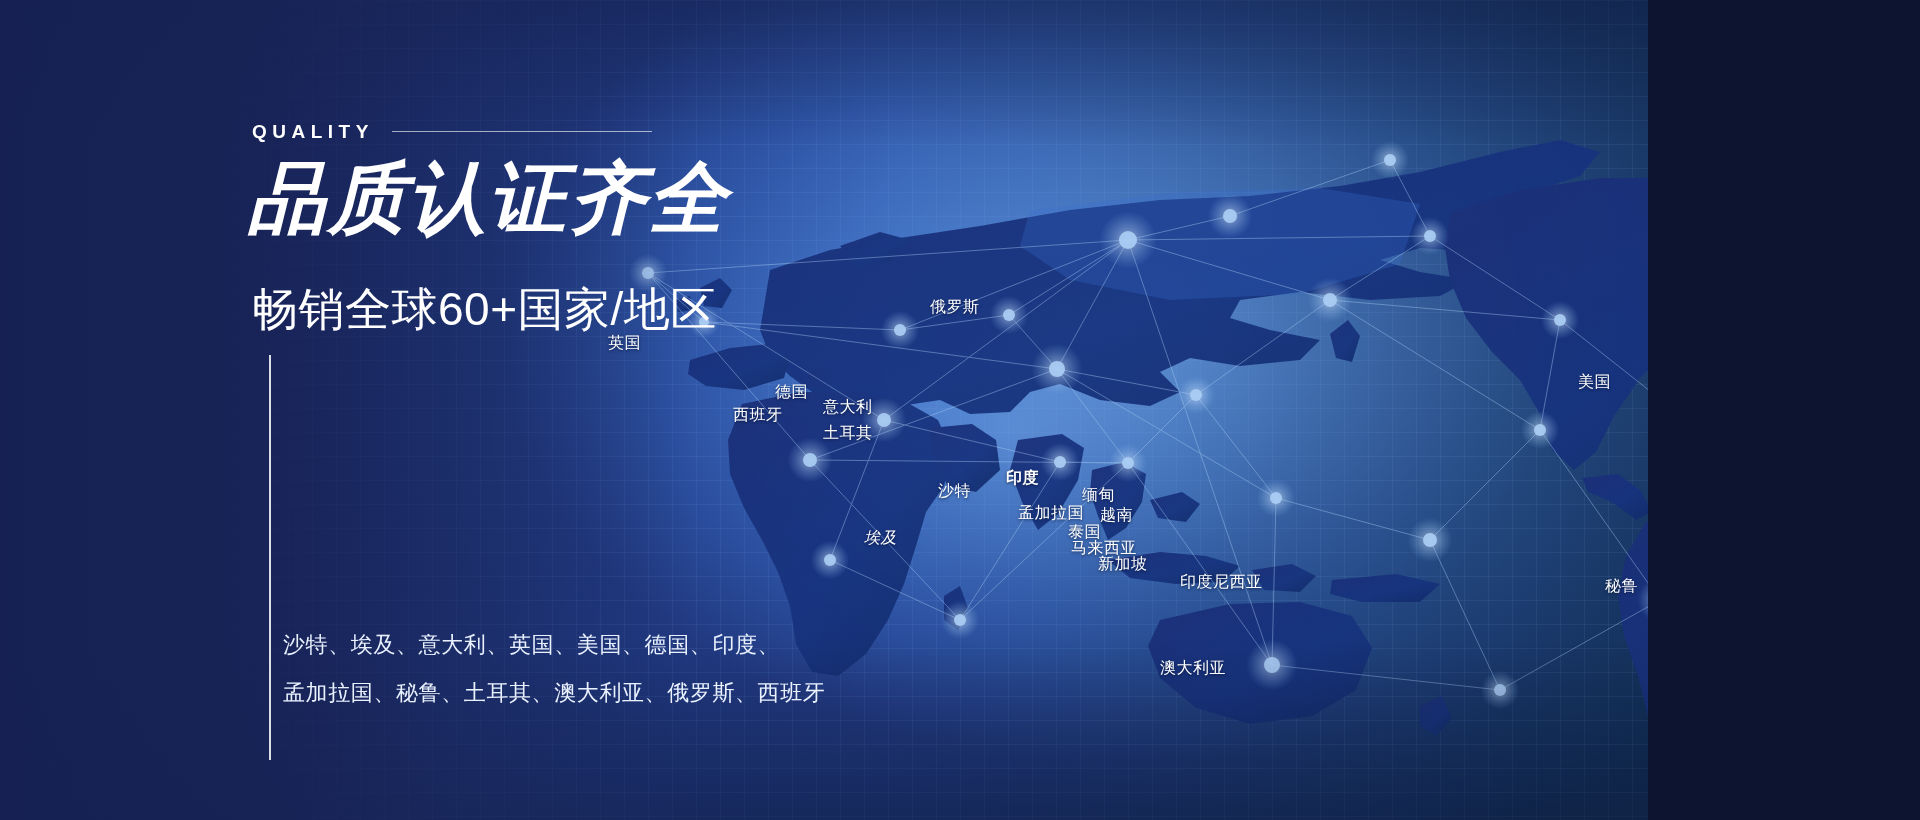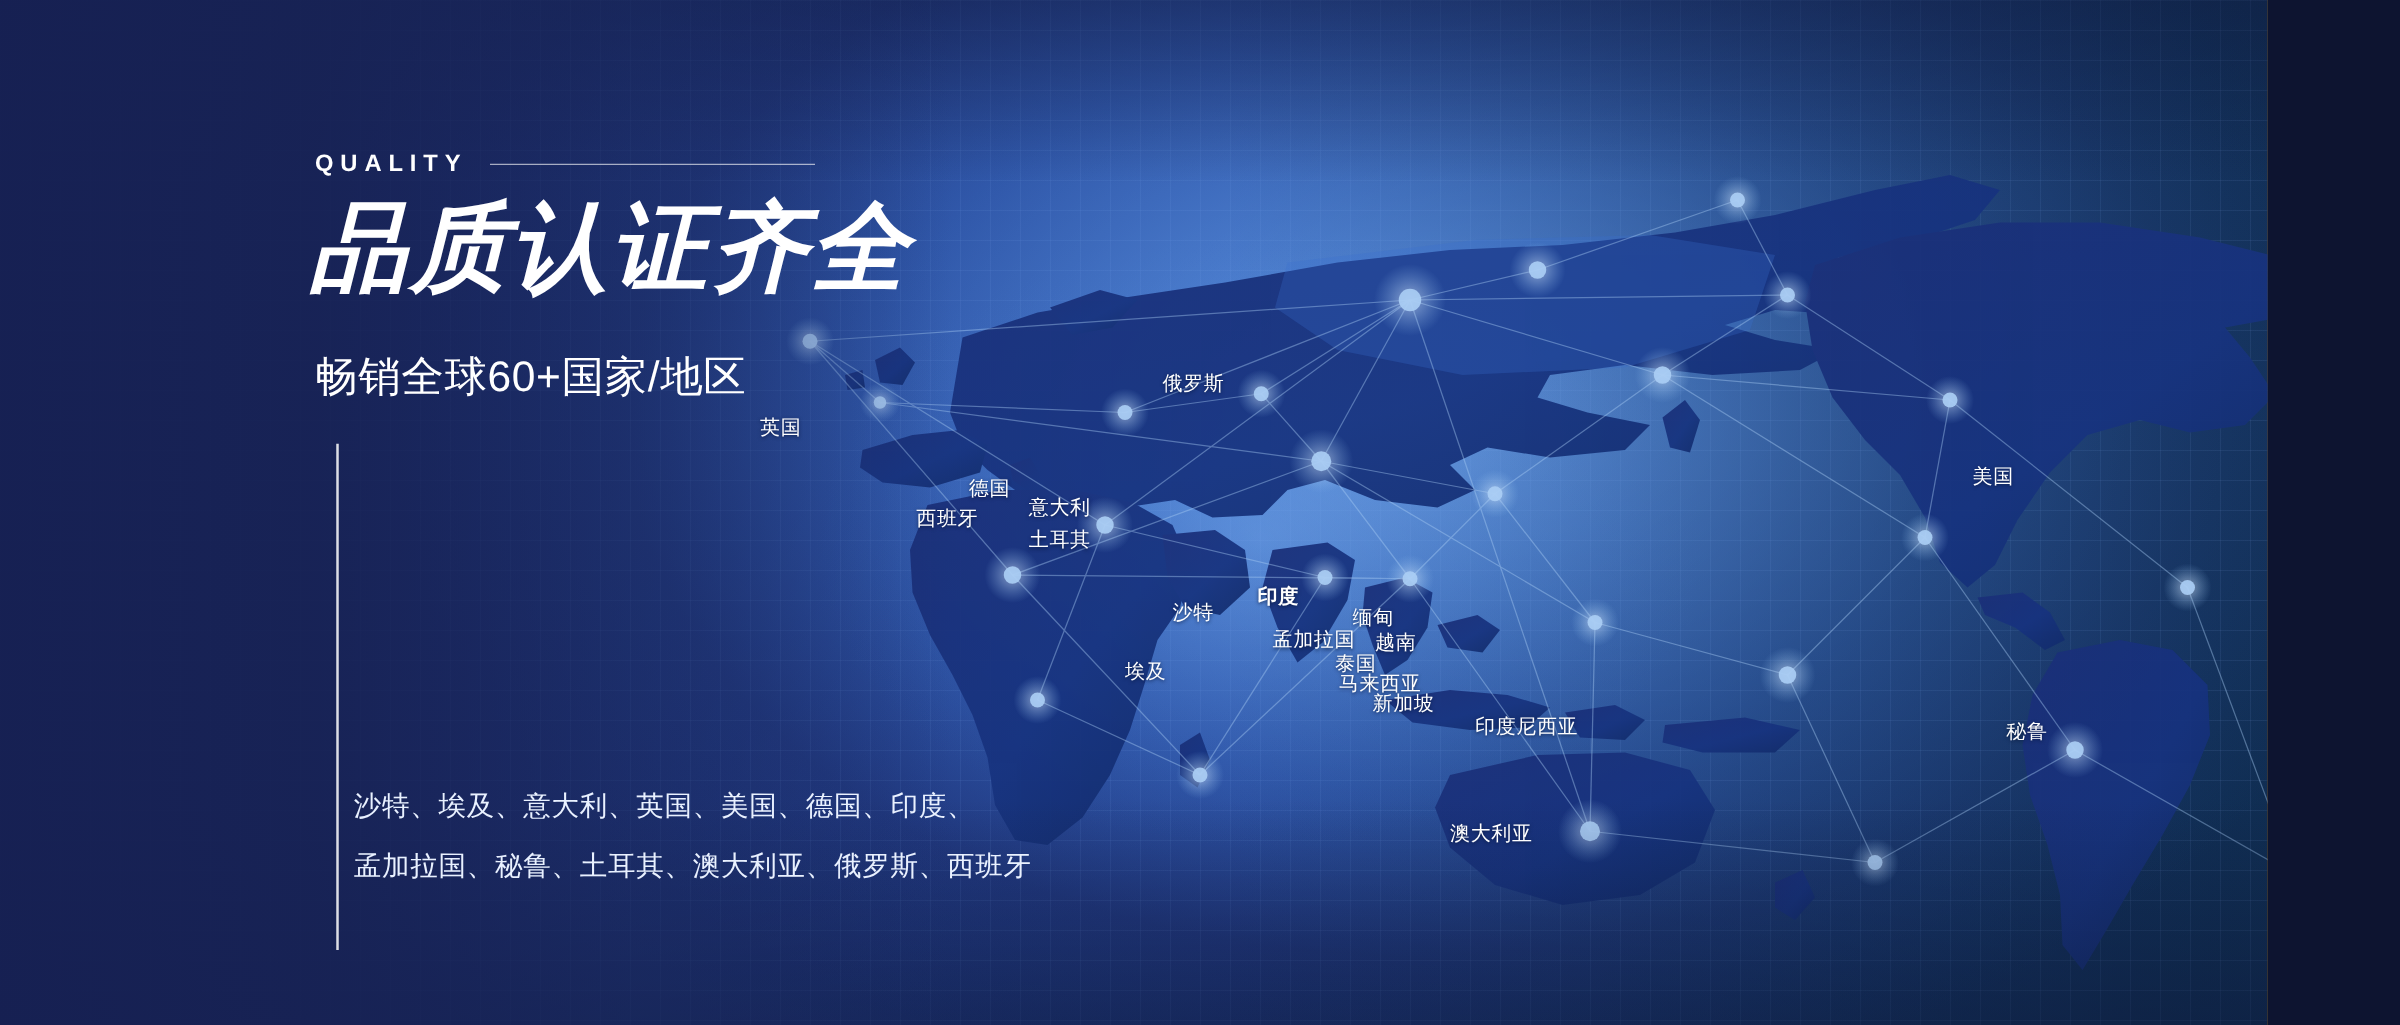--- a/index.html
+++ b/index.html
@@ -6,24 +6,24 @@
     margin: 0;
     padding: 0;
     background: #0d1430;
   }
   body {
     font-family: "Liberation Sans", "DejaVu Sans", sans-serif;
   }
 
   #stage {
     position: relative;
-    width: 1814px;
+    width: 1648px;
     height: 820px;
     overflow: hidden;
-    background: #a16207;
+    background: #0f766e;
   }
 
   
   .bg-base {
     position: absolute;
     inset: 0;
     background:
       radial-gradient(ellipse 900px 620px at 1130px 330px, #4a7fd4 0%, #3566bd 22%, #24489b 48%, #1c3177 70%, rgba(27,42,107,0) 100%),
       linear-gradient(100deg, #1f2d70 0%, #1e2e72 24%, #203a82 44%, #1a3f7c 62%, #143a66 82%, #112f55 100%);
   }
@@ -90,21 +90,21 @@
     letter-spacing: 2px;
     line-height: 1.05;
     white-space: nowrap;
     font-style: italic;
   }
   .subhead {
     position: absolute;
     left: 252px;
     top: 282px;
     color: #ffffff;
-    font-size: 34px;
+    font-size: 46px;
     font-weight: normal;
     letter-spacing: 0.5px;
     line-height: 1.2;
     white-space: nowrap;
   }
 
   .side-rule {
     position: absolute;
     left: 269px;
     top: 355px;
@@ -371,21 +371,21 @@
   <div id="map-labels">
       <div class="map-label" style="left: 608px; top: 335px;">英国</div>
       <div class="map-label" style="left: 775px; top: 384px;">德国</div>
       <div class="map-label" style="left: 733px; top: 408px; font-family: Liberation Mono, monospace;">西班牙</div>
       <div class="map-label" style="left: 823px; top: 399px;">意大利</div>
       <div class="map-label" style="left: 823px; top: 425px;">土耳其</div>
       <div class="map-label" style="left: 930px; top: 300px; font-family: Liberation Mono, monospace;">俄罗斯</div>
       <div class="map-label" style="left: 1578px; top: 374px;">美国</div>
       <div class="map-label" style="left: 938px; top: 483px;">沙特</div>
       <div class="map-label" style="left: 1006px; top: 470px; font-weight: bold;">印度</div>
-      <div class="map-label" style="left: 900px; top: 530px;">埃及</div>
+      <div class="map-label" style="left: 864px; top: 530px; font-style: italic;">埃及</div>
       <div class="map-label" style="left: 1082px; top: 487px; font-family: Liberation Serif, serif;">缅甸</div>
       <div class="map-label" style="left: 1018px; top: 505px;">孟加拉国</div>
       <div class="map-label" style="left: 1100px; top: 507px;">越南</div>
       <div class="map-label" style="left: 1068px; top: 524px;">泰国</div>
       <div class="map-label" style="left: 1071px; top: 540px;">马来西亚</div>
       <div class="map-label" style="left: 1098px; top: 556px;">新加坡</div>
       <div class="map-label" style="left: 1180px; top: 574px;">印度尼西亚</div>
       <div class="map-label" style="left: 1160px; top: 660px;">澳大利亚</div>
       <div class="map-label" style="left: 1605px; top: 578px;">秘鲁</div>
     </div>

